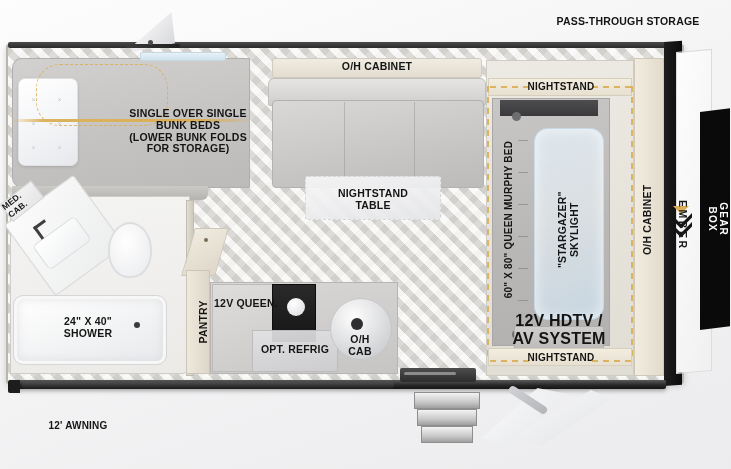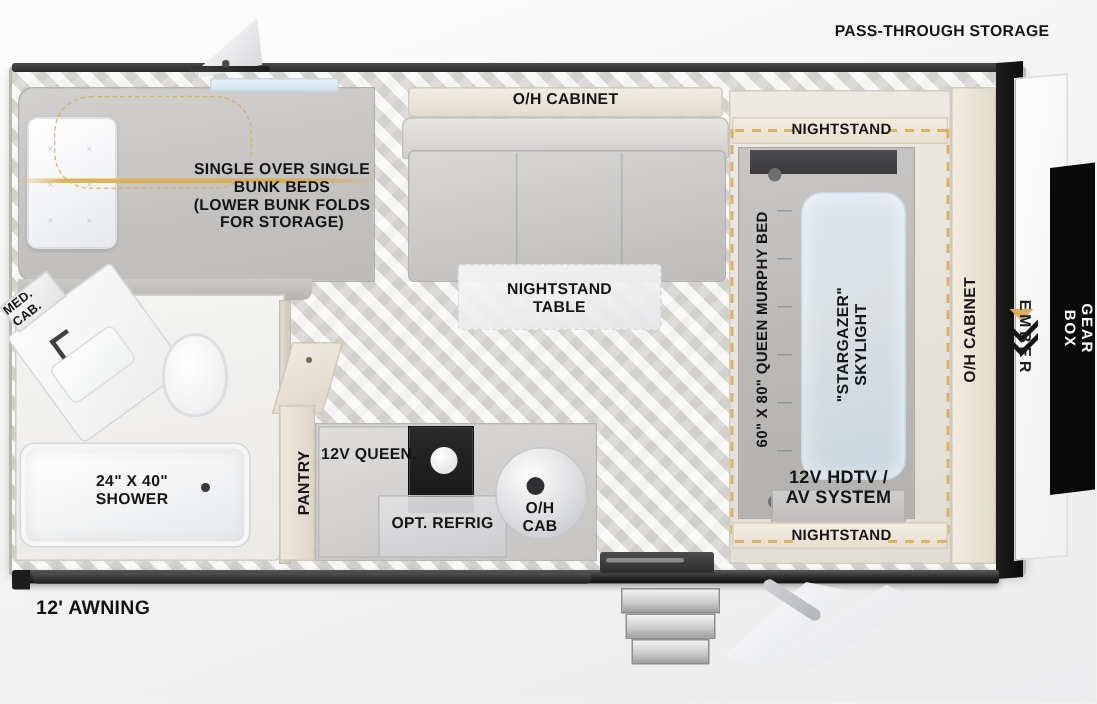--- a/index.html
+++ b/index.html
@@ -479,21 +479,21 @@
   <div class="abs bed-tick" style="top:268px;"></div>
   <div class="abs bed-tick" style="top:300px;"></div>
 
   <div class="lbl rot90" style="left:409px;top:214px;width:200px;font-size:10px;">60" X 80" QUEEN MURPHY BED</div>
 
   <div class="abs" id="skylight"></div>
   <div class="lbl rot90" style="left:526px;top:218px;width:86px;font-size:10.5px;">"STARGAZER"
 SKYLIGHT</div>
 
   <div class="abs" id="hdtv"></div>
-  <div class="lbl" style="left:512px;top:312px;width:94px;font-size:12px;">12V HDTV /
+  <div class="lbl" style="left:512px;top:312px;width:94px;font-size:16px;">12V HDTV /
 AV SYSTEM</div>
 
   <div class="abs" id="ns-bottom"></div>
   <div class="abs ns-gold" style="left:490px;top:360px;width:44px;"></div>
   <div class="abs ns-gold" style="left:592px;top:360px;width:40px;"></div>
   <div class="lbl" style="left:512px;top:352px;width:98px;font-size:10px;">NIGHTSTAND</div>
 
   <div class="abs" id="ohcab-v"></div>
   <div class="lbl rot90" style="left:578px;top:214px;width:140px;font-size:10.5px;">O/H CABINET</div>
 
@@ -509,21 +509,21 @@
         <path d="M7,-11 L-4,0 L7,11 L2.5,11 L-8.5,0 L2.5,-11 Z" fill="#141414"></path>
         <path d="M14,-8 L6,0 L14,8 Z" fill="#d9ae56"></path>
       </g>
     </svg>
   </div>
   <div class="lbl rot90cw" id="ember-text">EMBER</div>
 
   <div class="abs" id="rail-bottom"></div>
   <div class="abs" id="rail-bottom-cap"></div>
   <div class="abs" id="awning-bar"></div>
-  <div class="lbl" style="left:24px;top:398px;width:108px;font-size:13px;text-align:left;">12' AWNING</div>
+  <div class="lbl" style="left:24px;top:420px;width:108px;font-size:10px;text-align:center;">12' AWNING</div>
 
   <div class="abs" id="door-header"></div>
   <div class="abs" id="door-slit"></div>
   <div class="abs" id="steps">
     <div class="step" style="top:0;width:64px;height:15px;"></div>
     <div class="step" style="top:17px;left:3px;width:58px;height:15px;"></div>
     <div class="step" style="top:34px;left:7px;width:50px;height:15px;"></div>
   </div>
   <div class="abs" id="door-open"></div>
   <div class="abs" id="door-bar"></div>

